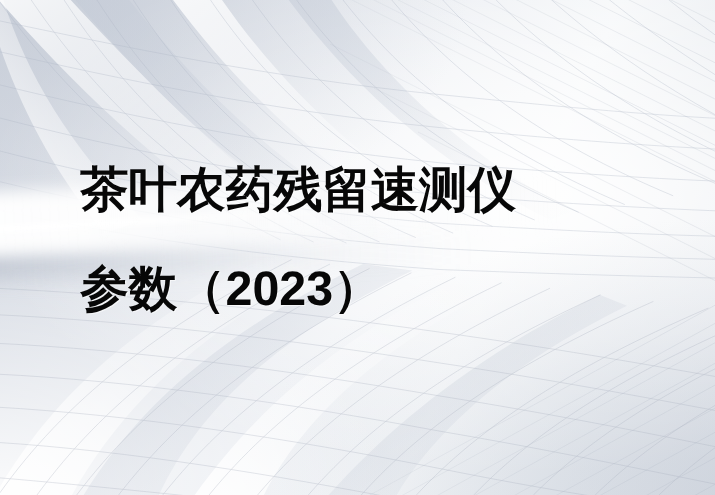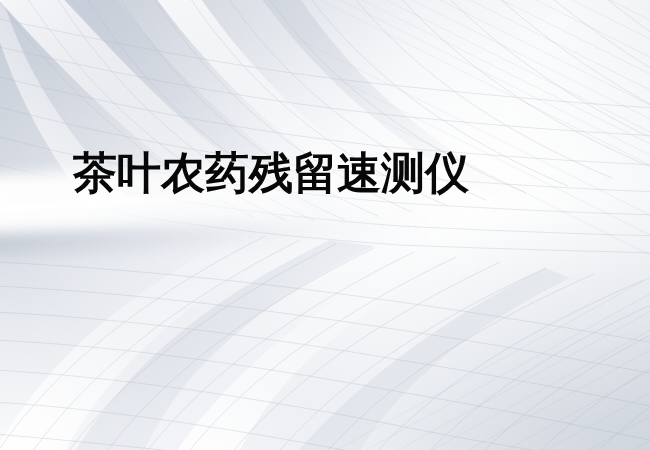--- a/index.html
+++ b/index.html
@@ -238,15 +238,16 @@
   </svg>
 
   <div class="swoosh-layer">
     <div class="swoosh-shadow"></div>
     <div class="swoosh-core"></div>
     <div class="swoosh-thin"></div>
   </div>
 
   <div class="title-block">
     <div class="title-line">茶叶农药残留速测仪</div>
+    <div class="title-line">参数（2023）</div>
   </div>
 
 </div>
 
 </body></html>

